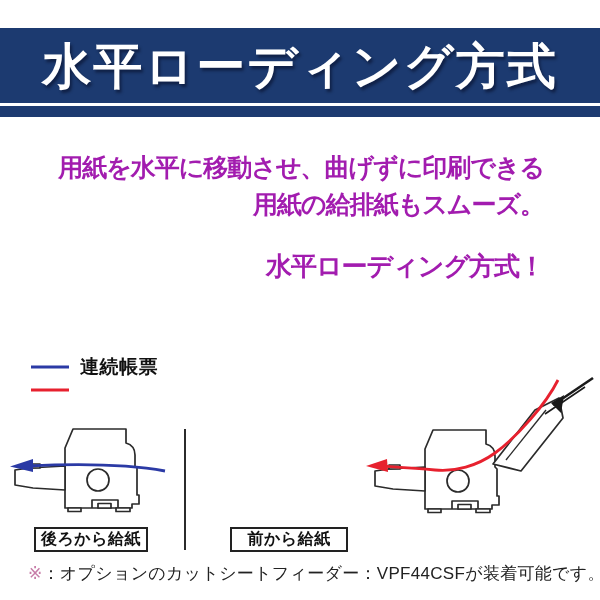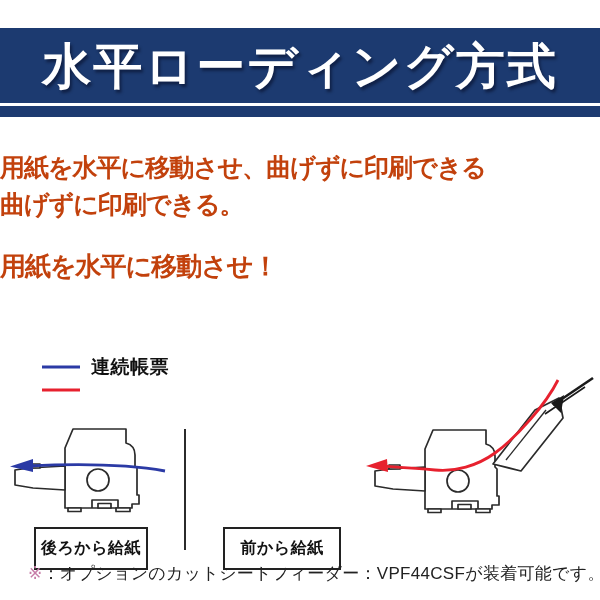--- a/index.html
+++ b/index.html
@@ -15,36 +15,36 @@
   .banner .rule{
     position:absolute;left:0;bottom:11px;width:100%;height:3px;background:#ffffff;
   }
   .banner .title{
     color:#ffffff;font-weight:bold;font-size:49px;letter-spacing:2px;
     padding-bottom:12px;white-space:nowrap;
     text-shadow:2px 3px 3px rgba(0,0,20,0.45);
   }
   
   .para{
-    position:absolute;left:0;width:544px;text-align:left;font-weight:bold;
-    font-size:25px;line-height:37px;letter-spacing:-1px;color:#c2410c;white-space:nowrap;
+    position:absolute;left:0;width:544px;text-align:right;font-weight:bold;
+    font-size:25px;line-height:37px;letter-spacing:-1px;color:#a21caf;white-space:nowrap;
   }
   .para.intro{top:149px;}
   .para.benefit{top:248px;font-size:26px;}
   
-  .legend{position:absolute;left:41px;top:355px;}
+  .legend{position:absolute;left:30px;top:355px;}
   .legend-row{display:flex;align-items:center;height:23px;}
   .legend-row svg{display:block;}
   .legend-label{margin-left:10px;font-size:19px;font-weight:600;letter-spacing:0.5px;}
   
   .diagram{position:absolute;}
   .diagram svg{display:block;}
   .divider{position:absolute;left:184px;top:429px;width:2px;height:121px;background:#2b2b2b;}
   .cap-box{
-    position:absolute;top:527px;height:43px;border:2px solid #222;box-sizing:border-box;
+    position:absolute;top:527px;height:25px;border:2px solid #222;box-sizing:border-box;
     display:flex;align-items:center;justify-content:center;background:#fff;
     font-size:16px;font-weight:bold;letter-spacing:0.5px;white-space:nowrap;
   }
   .cap-box sup{font-size:10px;color:#c77ca8;margin-left:1px;line-height:0;}
   
   .footnote{position:absolute;left:28px;top:562px;font-size:17px;color:#222;letter-spacing:0.3px;white-space:nowrap;}
   .footnote .mark{color:#c77ca8;}
   svg text{font-family:"Liberation Sans","DejaVu Sans",sans-serif;}
 </style>
 </head>
@@ -72,25 +72,25 @@
     </defs>
   </svg>
 
   <div class="banner">
     <div class="title">水平ローディング方式</div>
     <div class="rule"></div>
   </div>
 
   <div class="para intro">
     <div>用紙を水平に移動させ、曲げずに印刷できる</div>
-    <div>曲げずに印刷できる。</div>
+    <div>用紙の給排紙もスムーズ。</div>
   </div>
 
   <div class="para benefit">
-    <div>用紙を水平に移動させ！</div>
+    <div>水平ローディング方式！</div>
   </div>
 
   <div class="legend">
     <div class="legend-row">
       <svg width="40" height="10">
         <line x1="1" y1="5" x2="39" y2="5" stroke-width="3" stroke="#2b3aa5"></line>
       </svg>
       <span class="legend-label">連続帳票</span>
     </div>
     <div class="legend-row">
@@ -122,21 +122,21 @@
       <line x1="180" y1="46" x2="220" y2="19" stroke="#1a1a1a" stroke-width="1.6"></line>
 
       <path fill="none" stroke-width="2.8" d="M193,12 C181,36 153,68 130,85 C112,98 90,104 70,102 C50,100 32,99 17,98" stroke="#e7212e"></path>
       <polygon points="22,91 1,98 23,104" fill="#e7212e"></polygon>
     </svg>
   </div>
 
   <div class="cap-box" style="left:34px;width:114px;">
     <span>後ろから給紙</span>
   </div>
-  <div class="cap-box" style="left:223px;width:118px;align-items:center;">
+  <div class="cap-box" style="left:230px;width:118px;align-items:center;">
     <span>前から給紙</span>
   </div>
 
   <div class="footnote">
     <span class="mark">※</span><span>：オプションのカットシートフィーダー：VPF44CSFが装着可能です。</span>
   </div>
 
 </div>
 
 </body></html>

